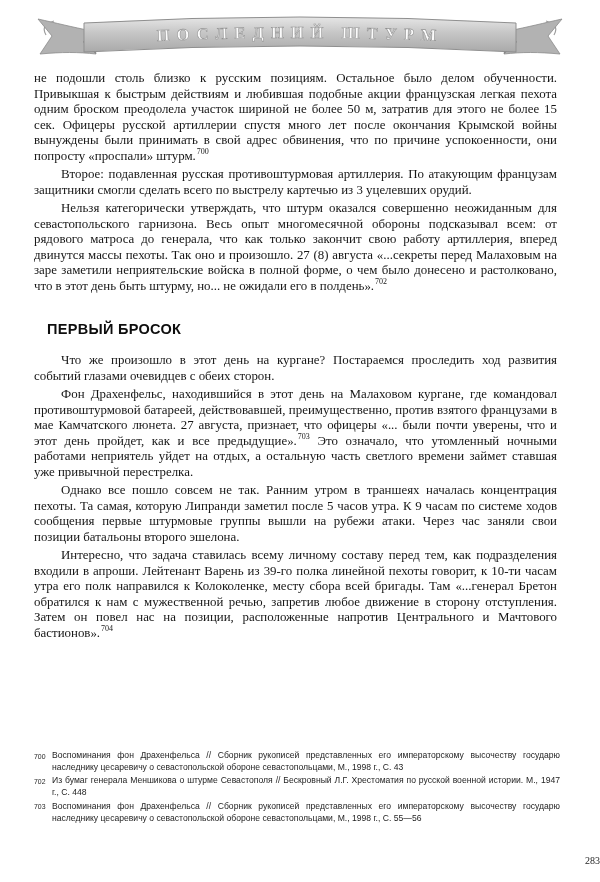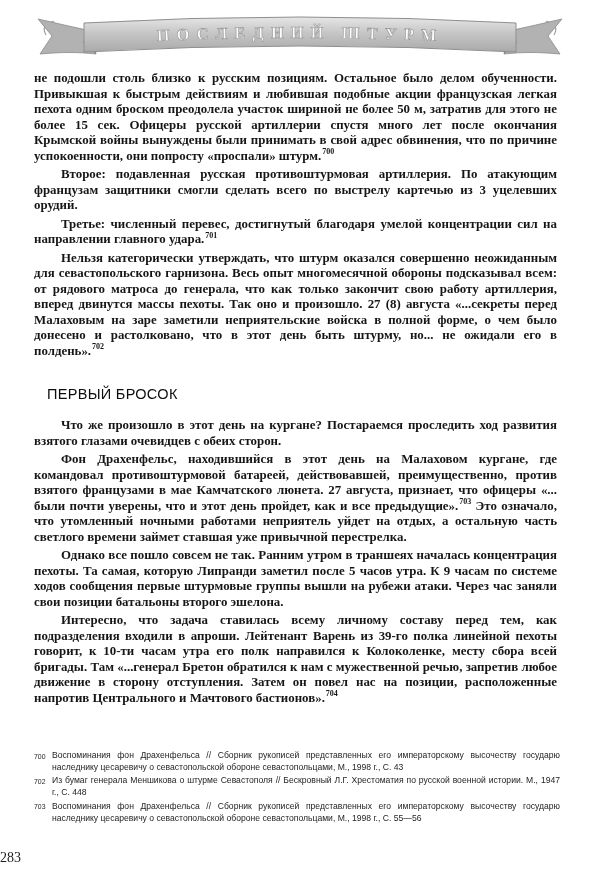--- a/index.html
+++ b/index.html
@@ -20,32 +20,31 @@
   }
   .content {
     padding: 4px 31px 0 34px;
   }
   .para {
     text-align: justify;
     font-size: 12.9px;
     line-height: 15.5px;
     margin: 0 12px 3px 0;
     text-indent: 27px;
-    font-weight: bold;
   }
   .para.first { text-indent: 0; }
   sup.ref {
     font-size: 8px;
     line-height: 0;
     vertical-align: super;
     margin-left: 1px;
   }
   .section-heading {
     font-family: "Liberation Sans", sans-serif;
-    font-weight: 400;
+    font-weight: 700;
     font-size: 14.5px;
     letter-spacing: 0.3px;
     margin: 27px 0 16px 13px;
     color: #0d0d0d;
   }
   .footnotes {
     position: absolute;
     left: 34px;
     right: 40px;
     top: 750px;
@@ -62,22 +61,22 @@
   .fn-num {
     flex: 0 0 18px;
     font-size: 6.9px;
     padding-top: 0.5px;
   }
   .fn-text { flex: 1; }
   .page-number {
     position: absolute;
     left: 0; right: 0;
     bottom: 16px;
-    text-align: left;
-    font-size: 14px;
+    text-align: right;
+    font-size: 10px;
     color: #1d1d1d;
   }
 </style>
 </head>
 <body>
 
 <div class="page">
 
   <div class="banner-wrap">
     <svg width="540" height="58" viewBox="0 0 540 58" xmlns="http://www.w3.org/2000/svg">
@@ -106,27 +105,26 @@
       </text>
     </svg>
   </div>
 
   <div class="content">
 
     <p class="para first"><span>не подошли столь близко к русским позициям. Остальное было делом обученности. Привыкшая к быстрым действиям и любившая подобные акции французская легкая пехота одним броском преодолела участок шириной не более 50 м, затратив для этого не более 15 сек. Офицеры русской артиллерии спустя много лет после окончания Крымской войны вынуждены были принимать в свой адрес обвинения, что по причине успокоенности, они попросту «проспали» штурм.</span><sup class="ref">700</sup></p>
 
     <p class="para"><span>Второе: подавленная русская противоштурмовая артиллерия. По атакующим французам защитники смогли сделать всего по выстрелу картечью из 3 уцелевших орудий.</span></p>
 
-    <p class="para"><span>Третье: численный перевес, достигнутый благодаря умелой концентрации сил на направлении главного удара.</span><sup class="ref">701</sup></p>
 
     <p class="para"><span>Нельзя категорически утверждать, что штурм оказался совершенно неожиданным для севастопольского гарнизона. Весь опыт многомесячной обороны подсказывал всем: от рядового матроса до генерала, что как только закончит свою работу артиллерия, вперед двинутся массы пехоты. Так оно и произошло. 27 (8) августа «...секреты перед Малаховым на заре заметили неприятельские войска в полной форме, о чем было донесено и растолковано, что в этот день быть штурму, но... не ожидали его в полдень».</span><sup class="ref">702</sup></p>
 
     <h2 class="section-heading">ПЕРВЫЙ БРОСОК</h2>
 
-    <p class="para"><span>Что же произошло в этот день на кургане? Постараемся проследить ход развития взятого глазами очевидцев с обеих сторон.</span></p>
+    <p class="para"><span>Что же произошло в этот день на кургане? Постараемся проследить ход развития событий глазами очевидцев с обеих сторон.</span></p>
 
     <p class="para"><span>Фон Драхенфельс, находившийся в этот день на Малаховом кургане, где командовал противоштурмовой батареей, действовавшей, преимущественно, против взятого французами в мае Камчатского люнета. 27 августа, признает, что офицеры «... были почти уверены, что и этот день пройдет, как и все предыдущие».</span><sup class="ref">703</sup><span> Это означало, что утомленный ночными работами неприятель уйдет на отдых, а остальную часть светлого времени займет ставшая уже привычной перестрелка.</span></p>
 
     <p class="para"><span>Однако все пошло совсем не так. Ранним утром в траншеях началась концентрация пехоты. Та самая, которую Липранди заметил после 5 часов утра. К 9 часам по системе ходов сообщения первые штурмовые группы вышли на рубежи атаки. Через час заняли свои позиции батальоны второго эшелона.</span></p>
 
     <p class="para"><span>Интересно, что задача ставилась всему личному составу перед тем, как подразделения входили в апроши. Лейтенант Варень из 39-го полка линейной пехоты говорит, к 10-ти часам утра его полк направился к Колоколенке, месту сбора всей бригады. Там «...генерал Бретон обратился к нам с мужественной речью, запретив любое движение в сторону отступления. Затем он повел нас на позиции, расположенные напротив Центрального и Мачтового бастионов».</span><sup class="ref">704</sup></p>
 
   </div>
 
   <div class="footnotes">

